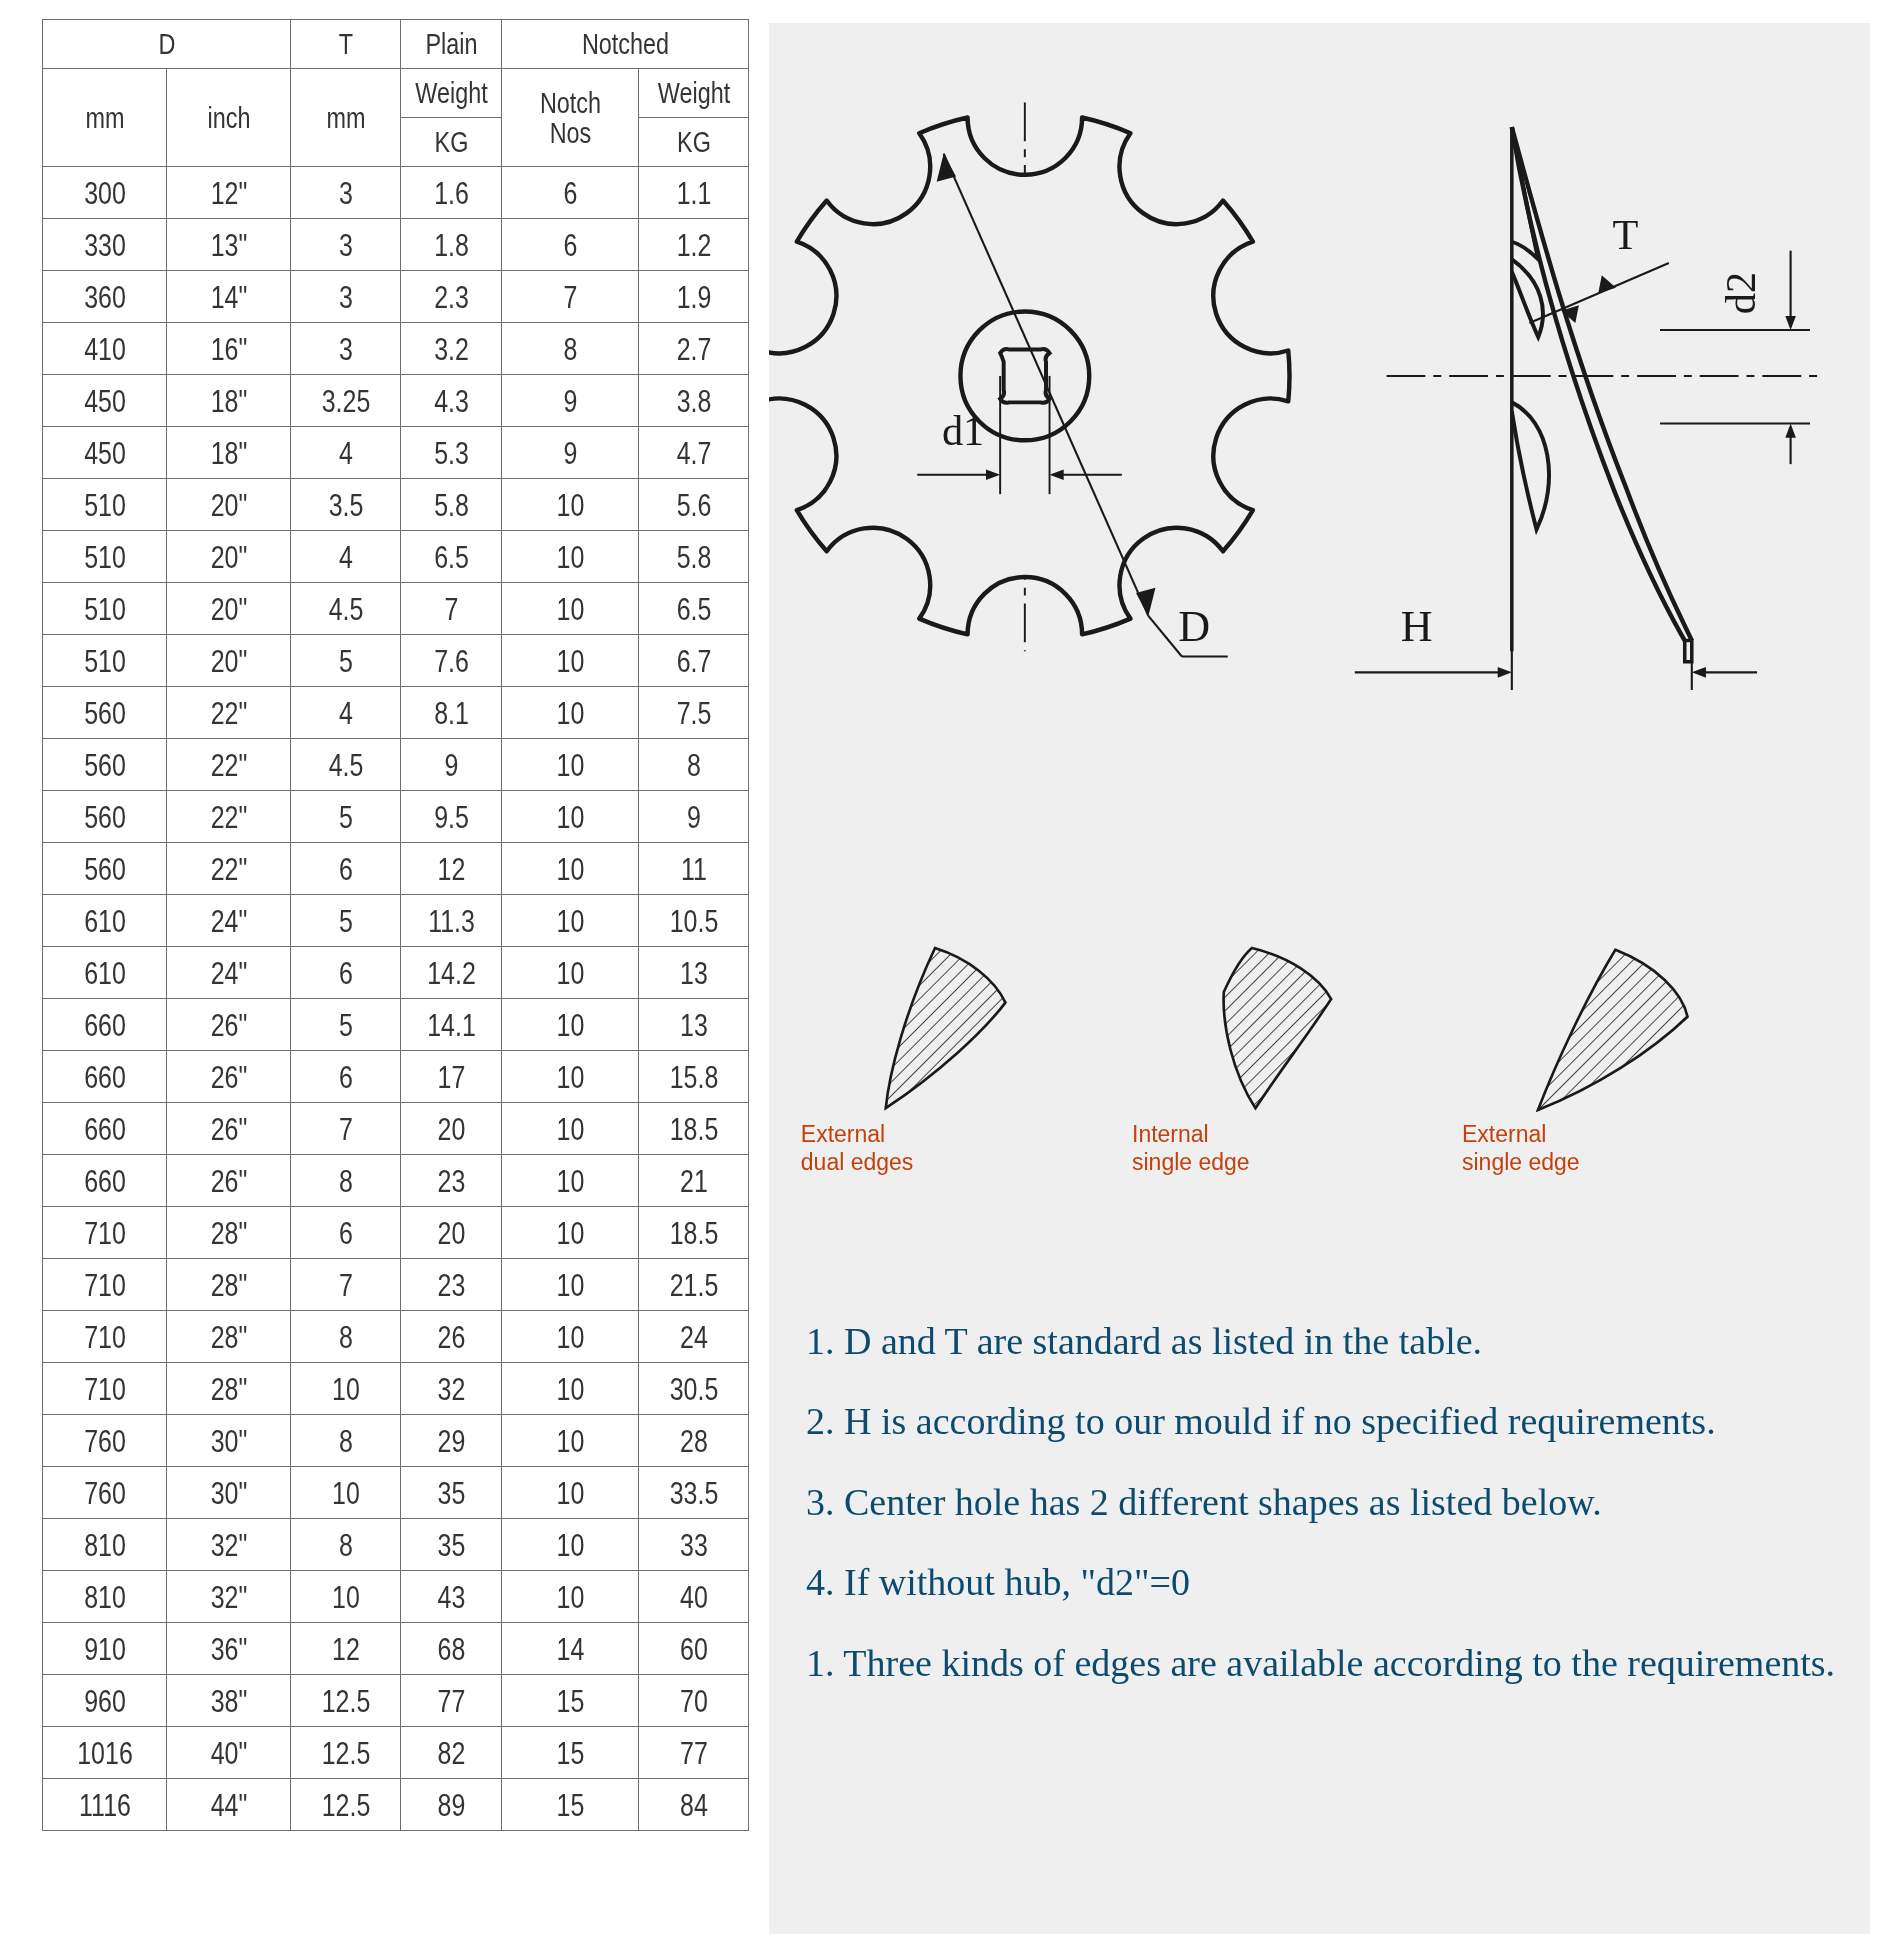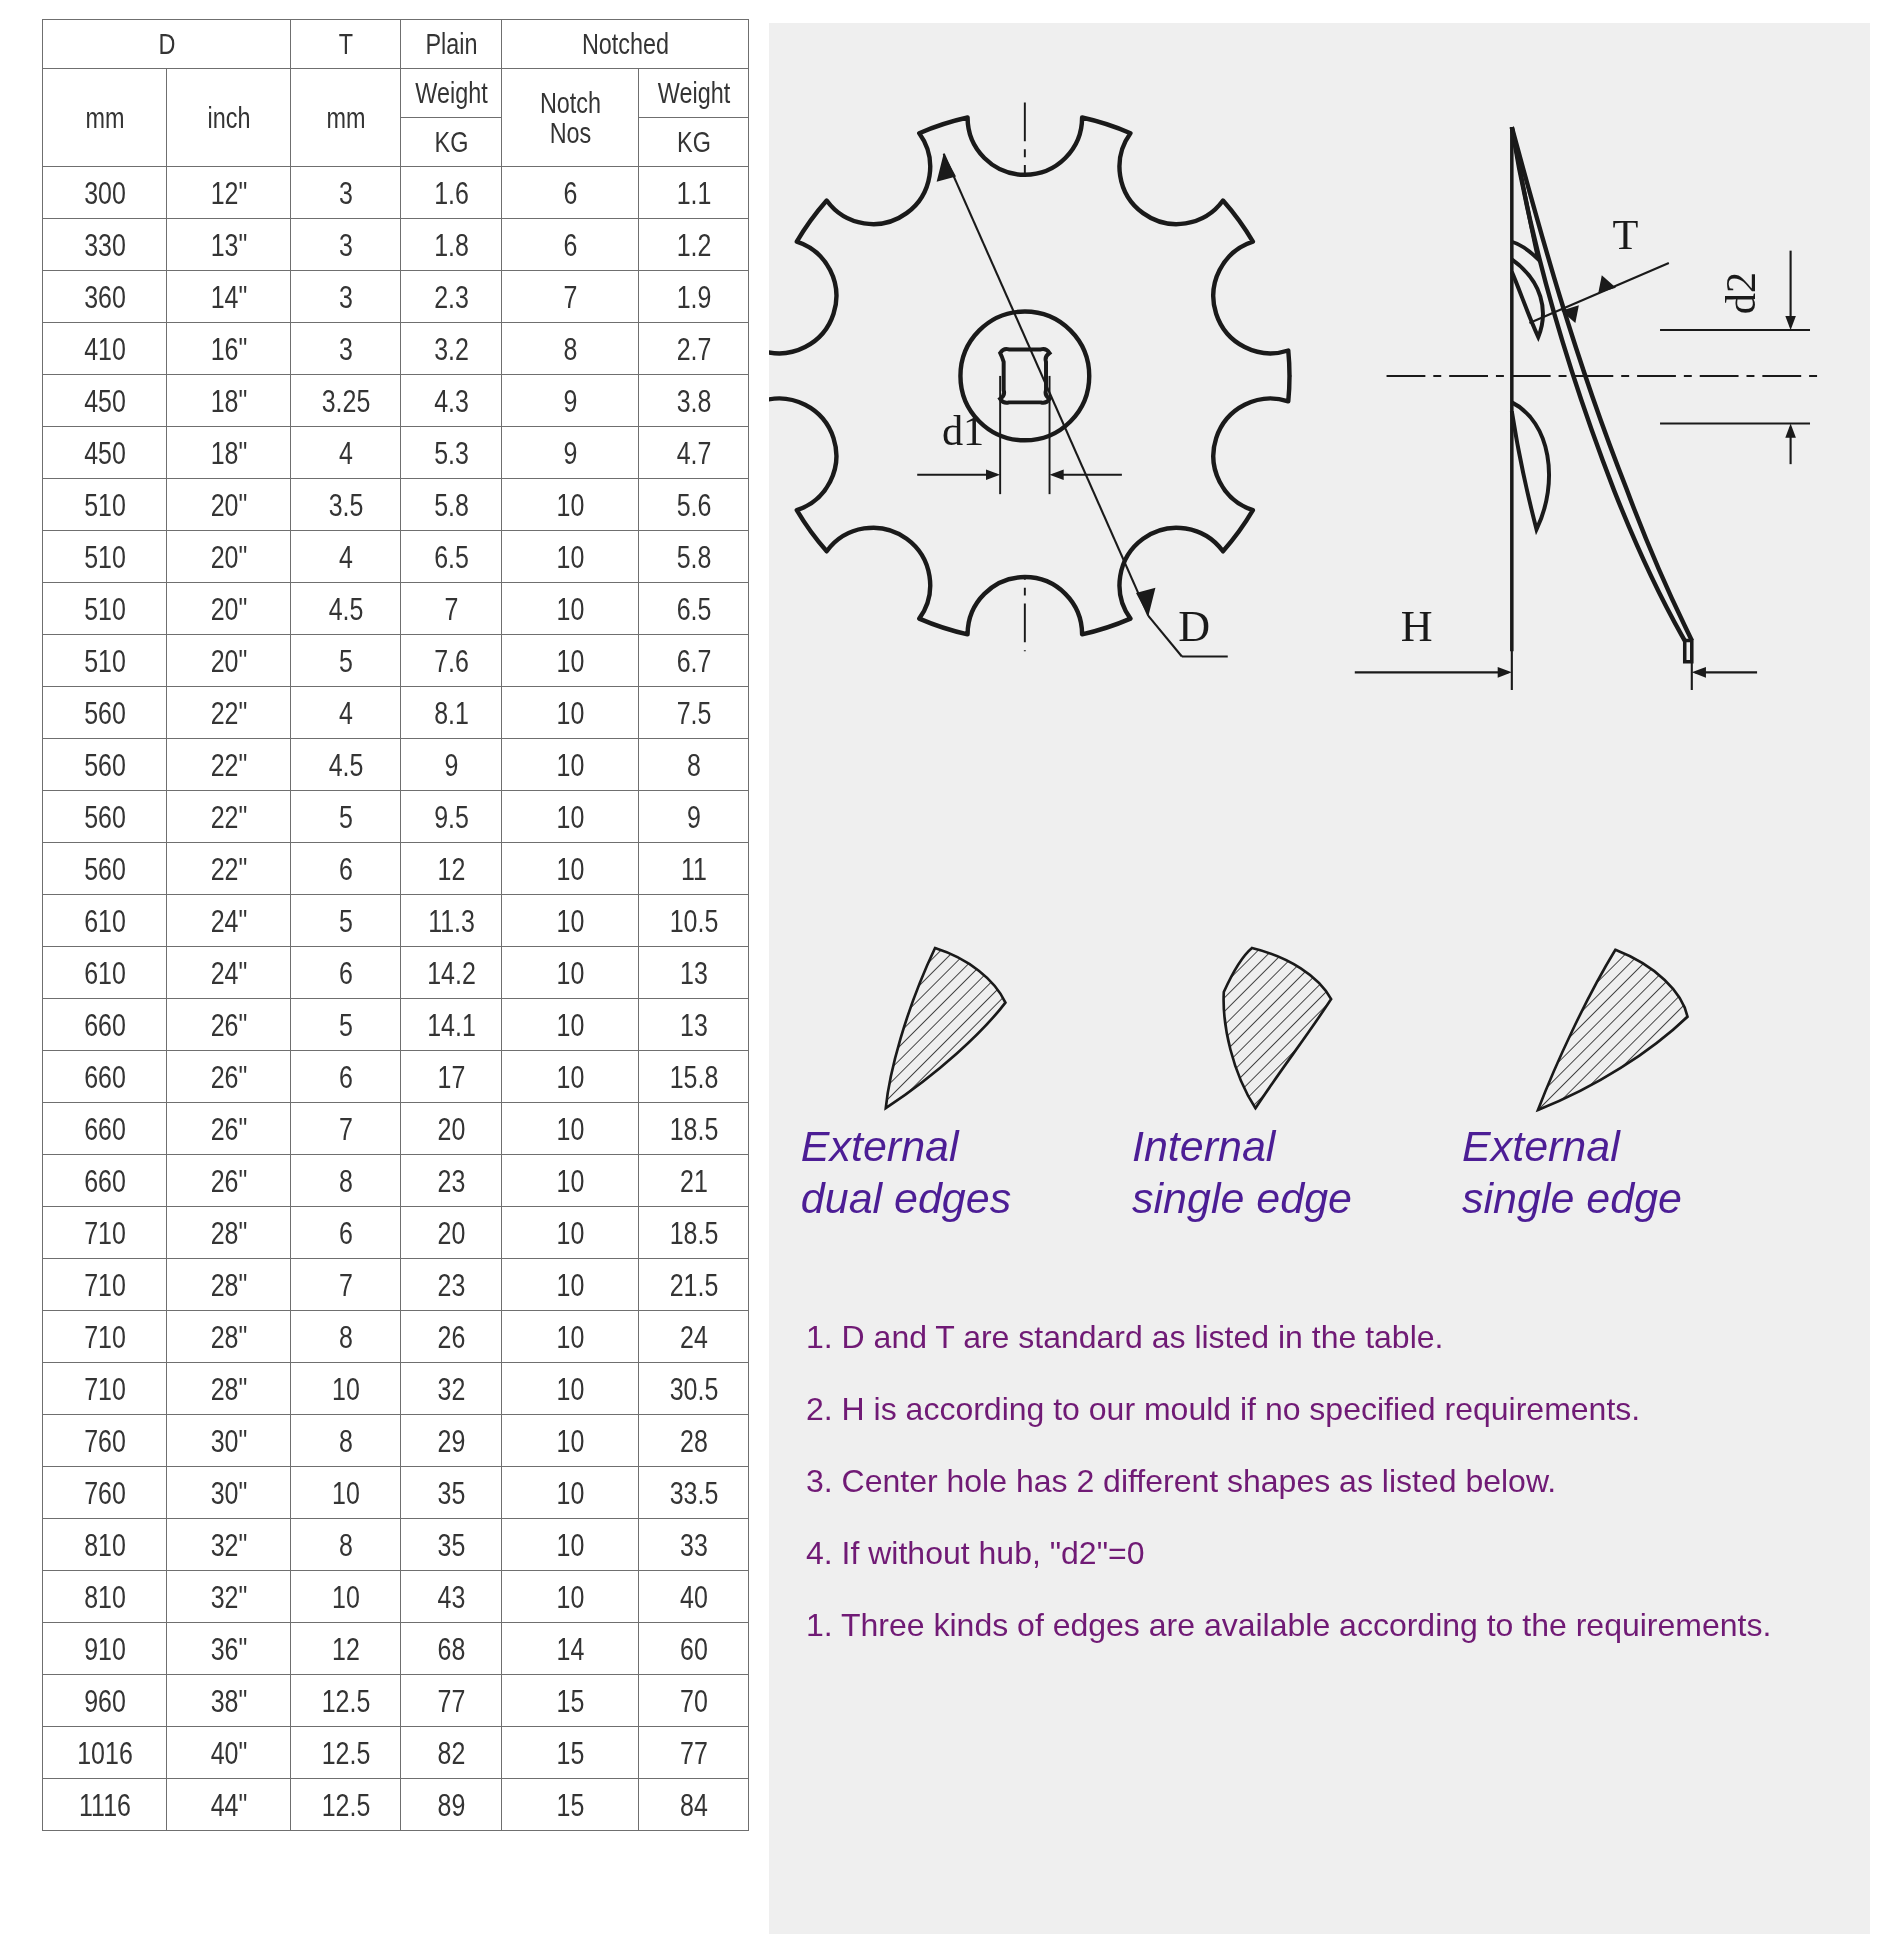--- a/index.html
+++ b/index.html
@@ -72,42 +72,41 @@
     width: 1101px; height: 291px;
   }
   .edge-fig {
     position: absolute;
     width: 335px;
     text-align: center;
   }
   .edge-fig .art { height: 176px; }
   .edge-fig .cap {
     font-family: "Liberation Sans", sans-serif;
-    font-size: 43px;
+    font-size: 23px;
     line-height: 1.22;
-    color: #4c1d95;
+    color: #c2410c;
     white-space: pre-line;
     text-align: left;
     padding-left: 23px;
-    font-style: italic;
   }
   #fig-0 { left: 8.8px; }
   #fig-1 { left: 340px; }
   #fig-2 { left: 670px; }
 
   #notes {
     position: absolute;
     left: 37px; top: 1292px;
     width: 1041px;
   }
   .note {
-    font-family: Liberation Sans, sans-serif;
-    font-size: 32px;
+    font-family: Liberation Serif, serif;
+    font-size: 38px;
     line-height: 1.42;
-    color: #701a75;
+    color: #0c4a6e;
     margin-bottom: 26.5px;
   }
 </style>
 </head>
 <body>
 
 <div id="page">
 
   <div id="table-panel">
     <table class="spec">

